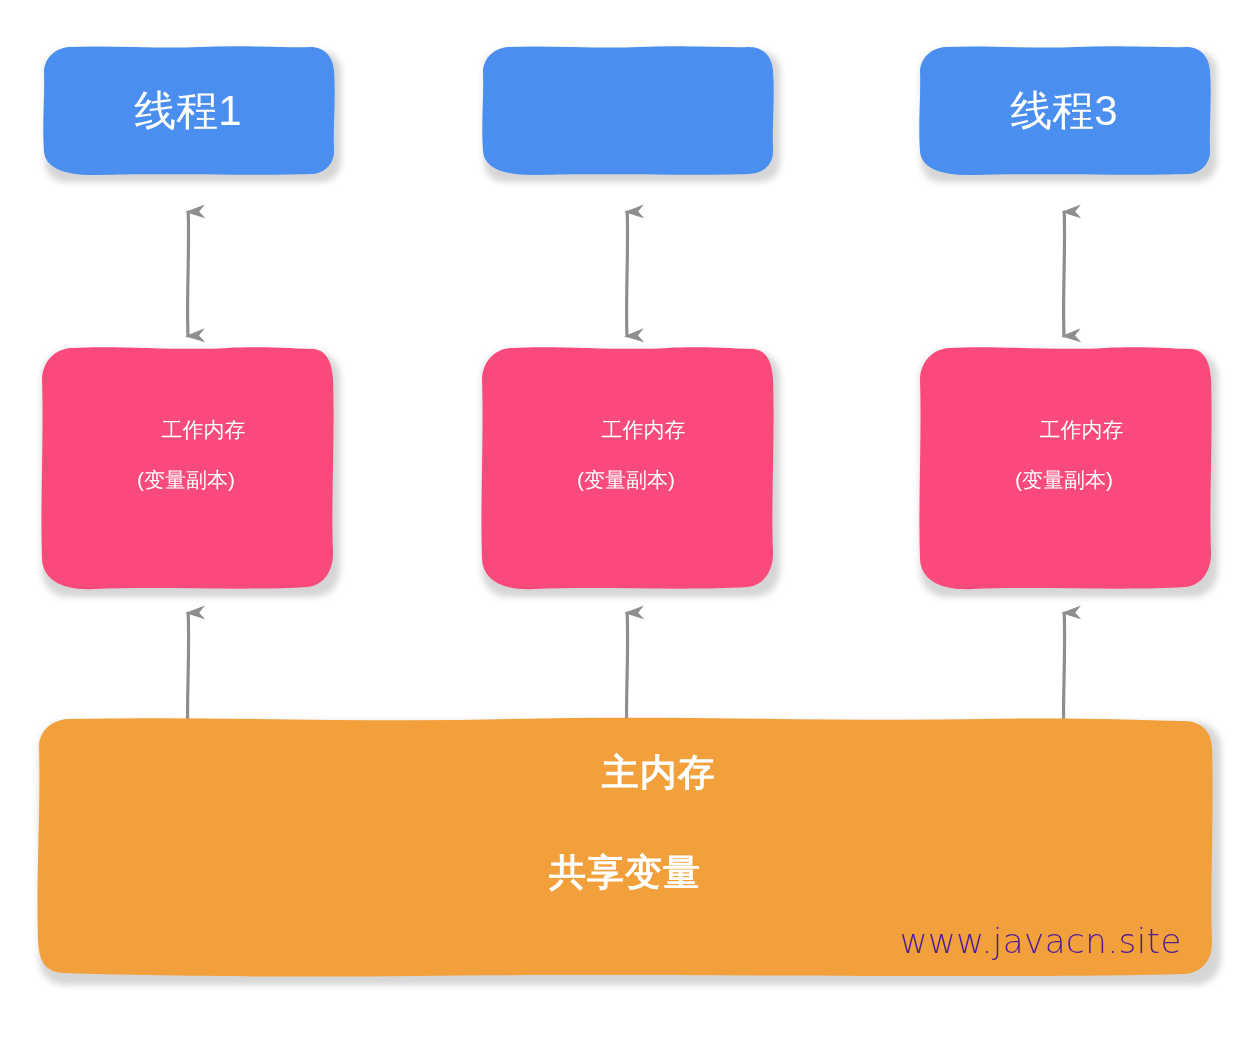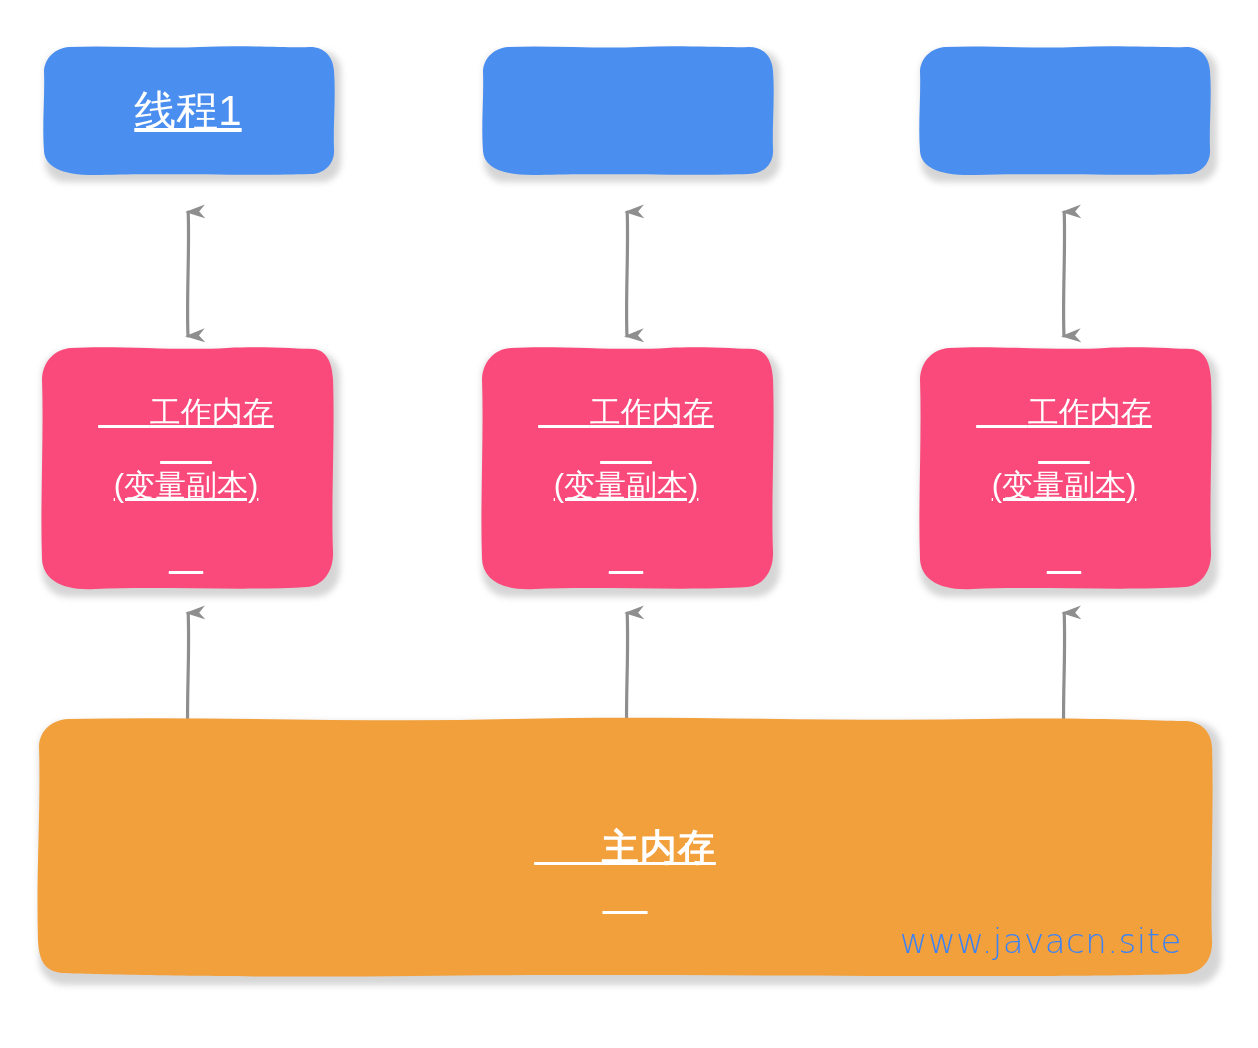--- a/index.html
+++ b/index.html
@@ -51,42 +51,41 @@
   .node .node-fill {
     position: absolute;
     left: 0; top: 0; right: 0; bottom: 0;
     z-index: -1;
   }
   .node .node-label {
     position: relative;
     z-index: 2;
     line-height: 1.18;
     white-space: pre;
-    text-decoration: underline;
   }
 
   
   .thread-node {
     height: 131px;
     width: 296px;
   }
   .thread-node .node-shadow { border-radius: 20px; }
   .thread-node .node-label {
     font-size: 42px;
     letter-spacing: 0px;
   }
 
   
   .wm-node {
     height: 246px;
     width: 298px;
   }
   .wm-node .node-shadow { border-radius: 26px; }
   .wm-node .node-label {
-    font-size: 31px;
+    font-size: 21px;
   }
   .wm-node .node-label .l2 { display: block; }
 
   
   #main-memory-box {
     left: 34px;
     top: 716px;
     width: 1182px;
     height: 263px;
   }
@@ -97,21 +96,21 @@
     line-height: 1.35;
     letter-spacing: 1px;
   }
   #main-memory-box .node-label .l2 { display: block; }
 
   #watermark {
     position: absolute;
     right: 34px;
     bottom: 18px;
     z-index: 4;
-    color: #3b82f6;
+    color: #4c1d95;
     font-size: 34px;
     font-family: "DejaVu Sans", "Liberation Sans", sans-serif;
     font-weight: 300;
     letter-spacing: 0.5px;
     white-space: nowrap;
   }
 
   
   #thread-node-0 { left: 40px;  top: 45px; }
   #thread-node-1 { left: 479px; top: 45px; }
@@ -179,20 +178,21 @@
     </svg>
   </div>
 
   <div class="node thread-node" id="thread-node-2">
     <div class="node-shadow"></div>
     <svg class="node-fill" viewBox="0 0 296 131" preserveAspectRatio="none">
       <path fill="#4a8ef0" d="M4,26 C5,12 16,3 29,2 C70,0 118,4 160,2 C204,0 248,3 270,2
         C285,2 293,12 294,26 C296,52 293,82 294,104 C295,119 284,129 270,129
         C215,131 118,128 60,130 C22,131 5,122 4,106 C2,80 5,52 4,26 Z"></path>
     </svg>
+    <div class="node-label">线程3</div>
   </div>
 
   <div class="node wm-node" id="wm-node-0">
     <div class="node-shadow"></div>
     <svg class="node-fill" viewBox="0 0 298 246" preserveAspectRatio="none">
       <path fill="#fa4a7b" d="M5,34 C6,16 18,4 34,3 C80,0 140,6 190,3 C228,1 262,4 276,4
         C290,5 295,18 296,34 C298,90 294,160 296,206 C297,226 286,241 270,242
         C210,246 120,241 58,244 C24,246 6,234 5,214 C3,156 7,90 5,34 Z"></path>
     </svg>
     <div class="node-label">
@@ -230,17 +230,18 @@
   <div class="node" id="main-memory-box">
     <div class="node-shadow"></div>
     <svg class="node-fill" viewBox="0 0 1182 263" preserveAspectRatio="none">
       <path fill="#f2a03c" d="M5,30 C6,14 18,4 34,3 C180,0 330,7 480,3 C640,-1 800,6 950,3
         C1050,1 1130,5 1152,5 C1168,6 1177,16 1178,31 C1180,90 1176,180 1178,224
         C1179,244 1168,257 1150,258 C980,263 620,257 380,260 C200,262 40,258 28,257
         C10,255 5,244 4,224 C2,160 7,88 5,30 Z"></path>
     </svg>
     <div class="node-label">
       <span class="l1">主内存</span>
+      <span class="l2">共享变量</span>
     </div>
     <div id="watermark">www.javacn.site</div>
   </div>
 
 </div>
 
 </body></html>

